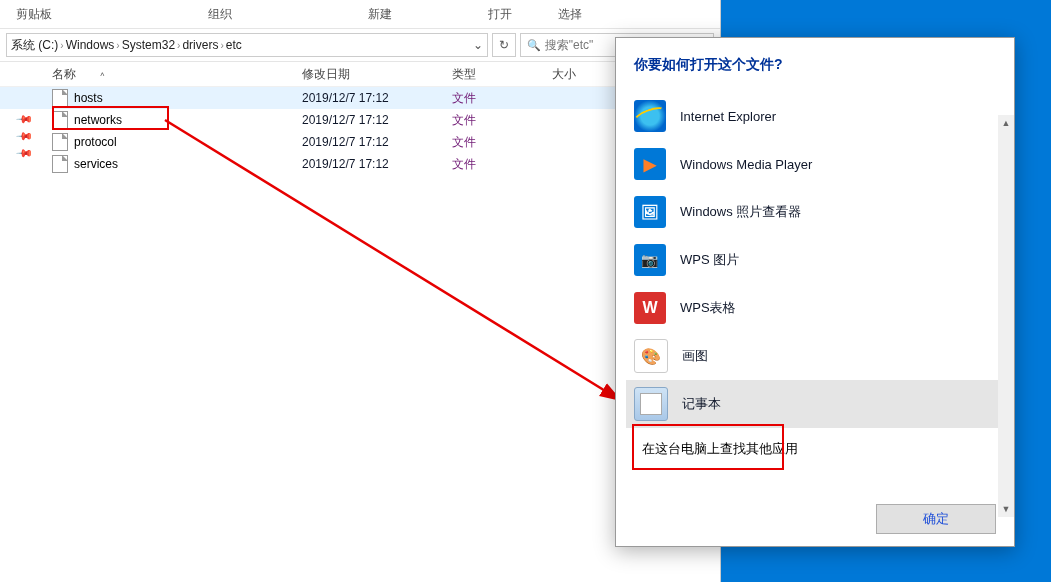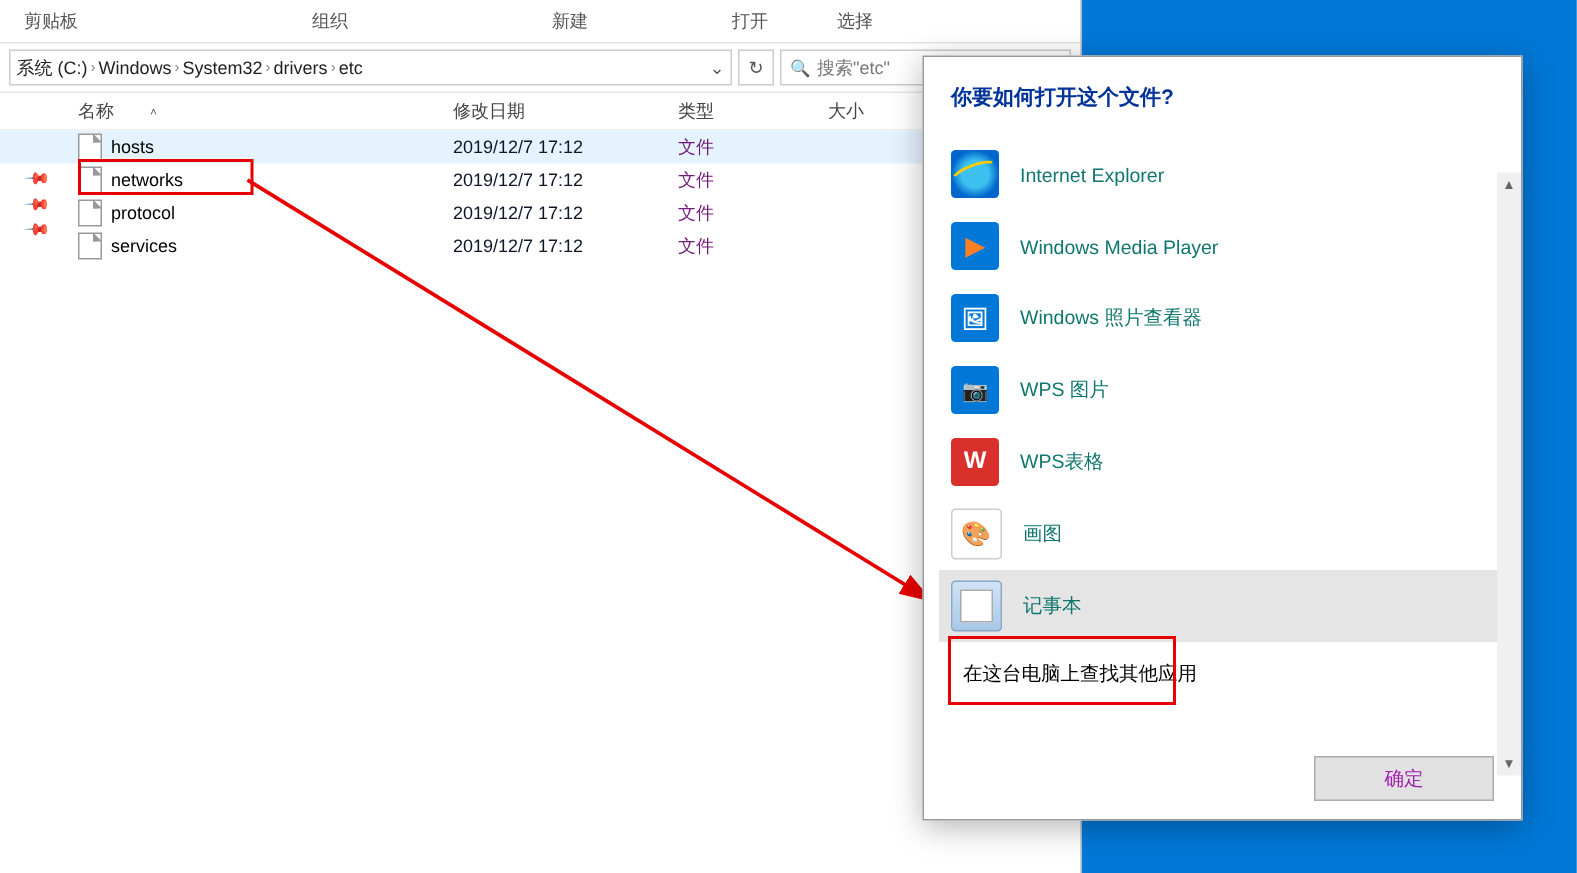--- a/index.html
+++ b/index.html
@@ -34,40 +34,40 @@
 .pins{position:absolute;left:18px;top:96px;display:flex;flex-direction:column;gap:4px;color:#888}
 .pins span{transform:rotate(45deg);font-size:11px}
 .annot-box1{position:absolute;left:52px;top:106px;width:113px;height:20px;border:2px solid #e60000;pointer-events:none}
 .arrow-svg{position:absolute;left:155px;top:100px;width:500px;height:320px;pointer-events:none}
 
 .dialog{position:absolute;left:615px;top:37px;width:400px;height:510px;background:#fff;border:1px solid #999;box-shadow:0 4px 20px rgba(0,0,0,.3);padding:18px 0 0 18px;box-sizing:border-box}
 .dialog h1{font-size:14px;font-weight:700;color:#003399;margin:0 0 18px 0}
 .apps{display:flex;flex-direction:column}
 .app{display:flex;align-items:center;height:48px;gap:14px;padding-left:8px;position:relative;margin-left:-8px;margin-right:0}
 .app.sel{background:#e5e5e5}
-.app .lbl{font-size:13px;color:#0f766e}
+.app .lbl{font-size:13px;color:#0f172a}
 .app-ico{width:32px;height:32px;flex:0 0 auto;border-radius:3px;display:flex;align-items:center;justify-content:center;color:#fff;font-size:16px;font-weight:bold}
 .ico-ie{background:radial-gradient(circle,#3cc0f0 40%,#0066cc 70%);position:relative}
 .ico-ie::after{content:"";position:absolute;width:30px;height:10px;border:2px solid #ffcc00;border-color:#ffcc00 transparent transparent transparent;border-radius:50%;transform:rotate(-20deg)}
 .ico-wmp{background:#0078d7}
 .ico-wmp::after{content:"▶";color:#ff7f27}
 .ico-photo{background:#0078d7}
 .ico-photo::after{content:"🖼";font-size:14px}
 .ico-wpsimg{background:#0078d7}
 .ico-wpsimg::after{content:"📷";font-size:14px}
 .ico-wpssheet{background:#d9302c}
 .ico-wpssheet::after{content:"W"}
 .ico-paint{background:#fff;border:1px solid #ccc}
 .ico-paint::after{content:"🎨";font-size:16px}
 .ico-notepad{background:linear-gradient(#cfe3f5,#a9c8e8);border:1px solid #88a8c8}
 .ico-notepad::after{content:"";position:absolute;width:20px;height:20px;background:#fff;border:1px solid #aaa}
 .annot-box2{position:absolute;left:632px;top:424px;width:148px;height:42px;border:2px solid #e60000;pointer-events:none;z-index:5}
 .more{color:#000000;font-size:13px;margin:12px 0 0 8px;display:block}
 .btn-row{position:absolute;bottom:12px;right:18px}
-.ok-btn{width:120px;height:30px;background:#e1e1e1;border:1px solid #adadad;color:#a21caf;font-size:13px}
+.ok-btn{width:120px;height:30px;background:#e1e1e1;border:1px solid #adadad;color:#1d4ed8;font-size:13px}
 .dlg-scroll{position:absolute;right:0;top:77px;width:16px;height:370px}
 .dlg-scroll .track{width:16px;height:100%;background:#f0f0f0}
 .dlg-scroll .up,.dlg-scroll .dn{height:16px;background:#f0f0f0;display:flex;align-items:center;justify-content:center;color:#666;font-size:9px}
 </style>
 </head>
 <body>
 
 <div class="explorer">
   <div class="ribbon-groups">
     <span class="g1">剪贴板</span>

